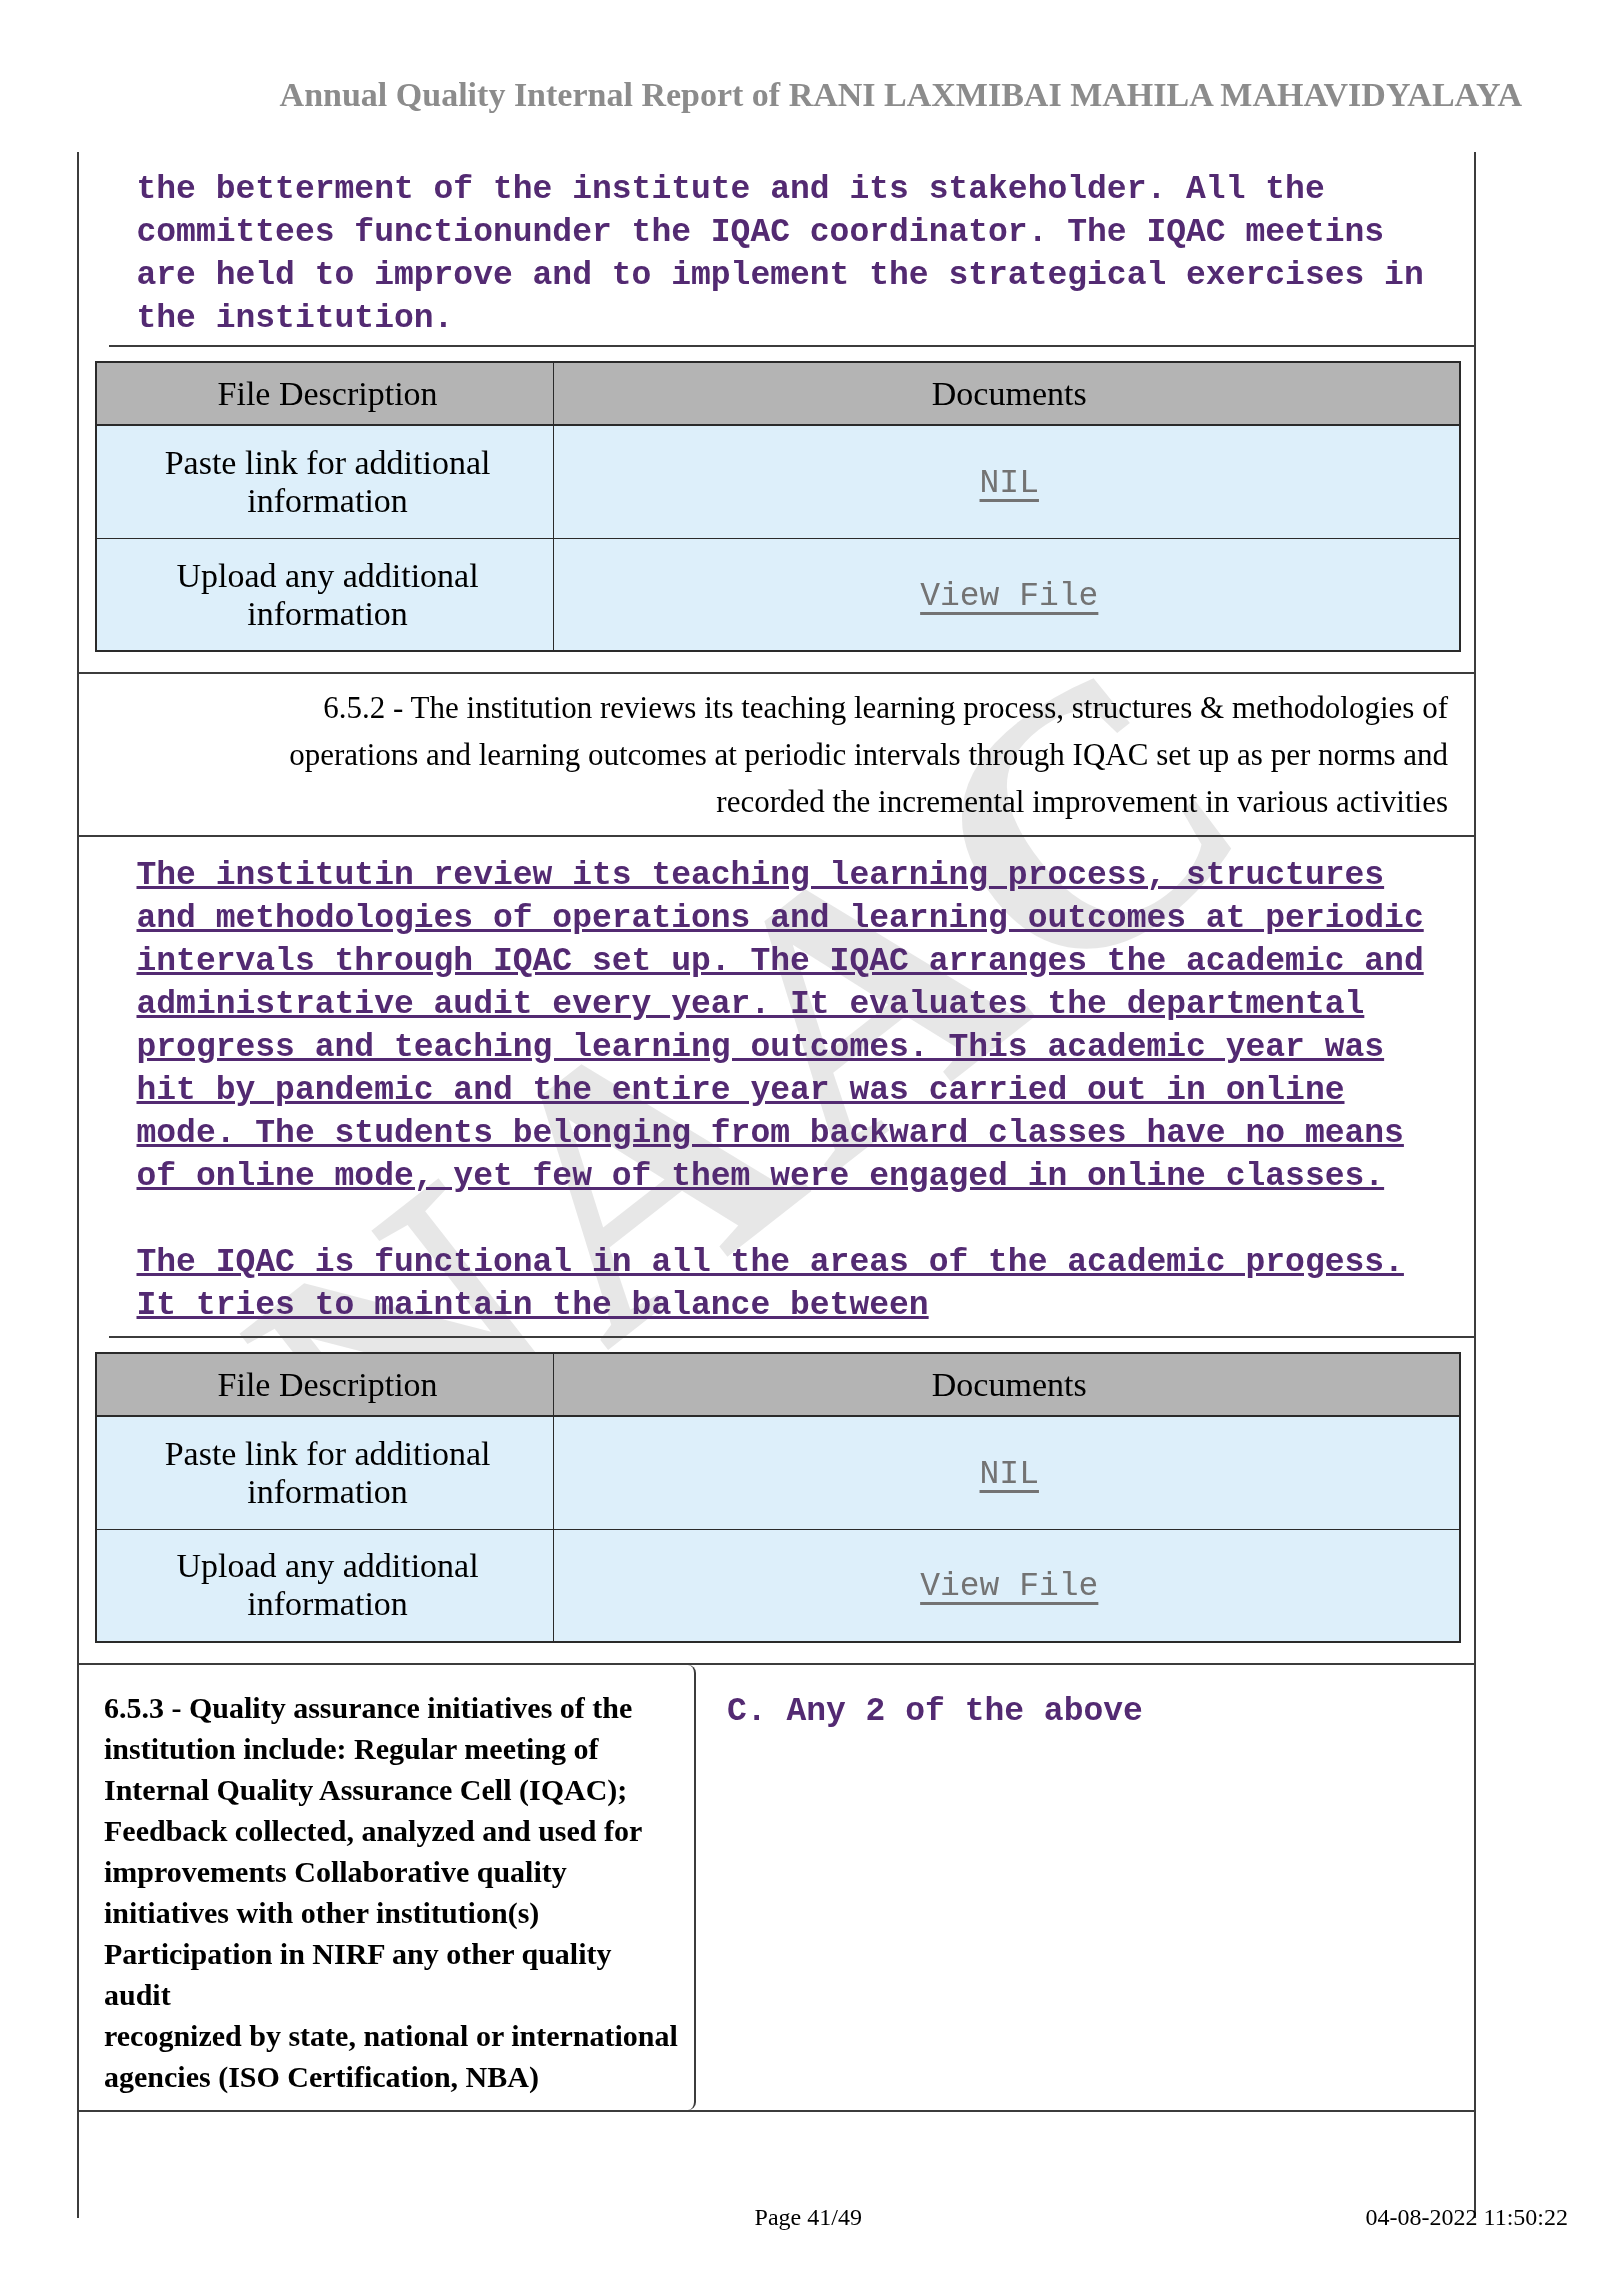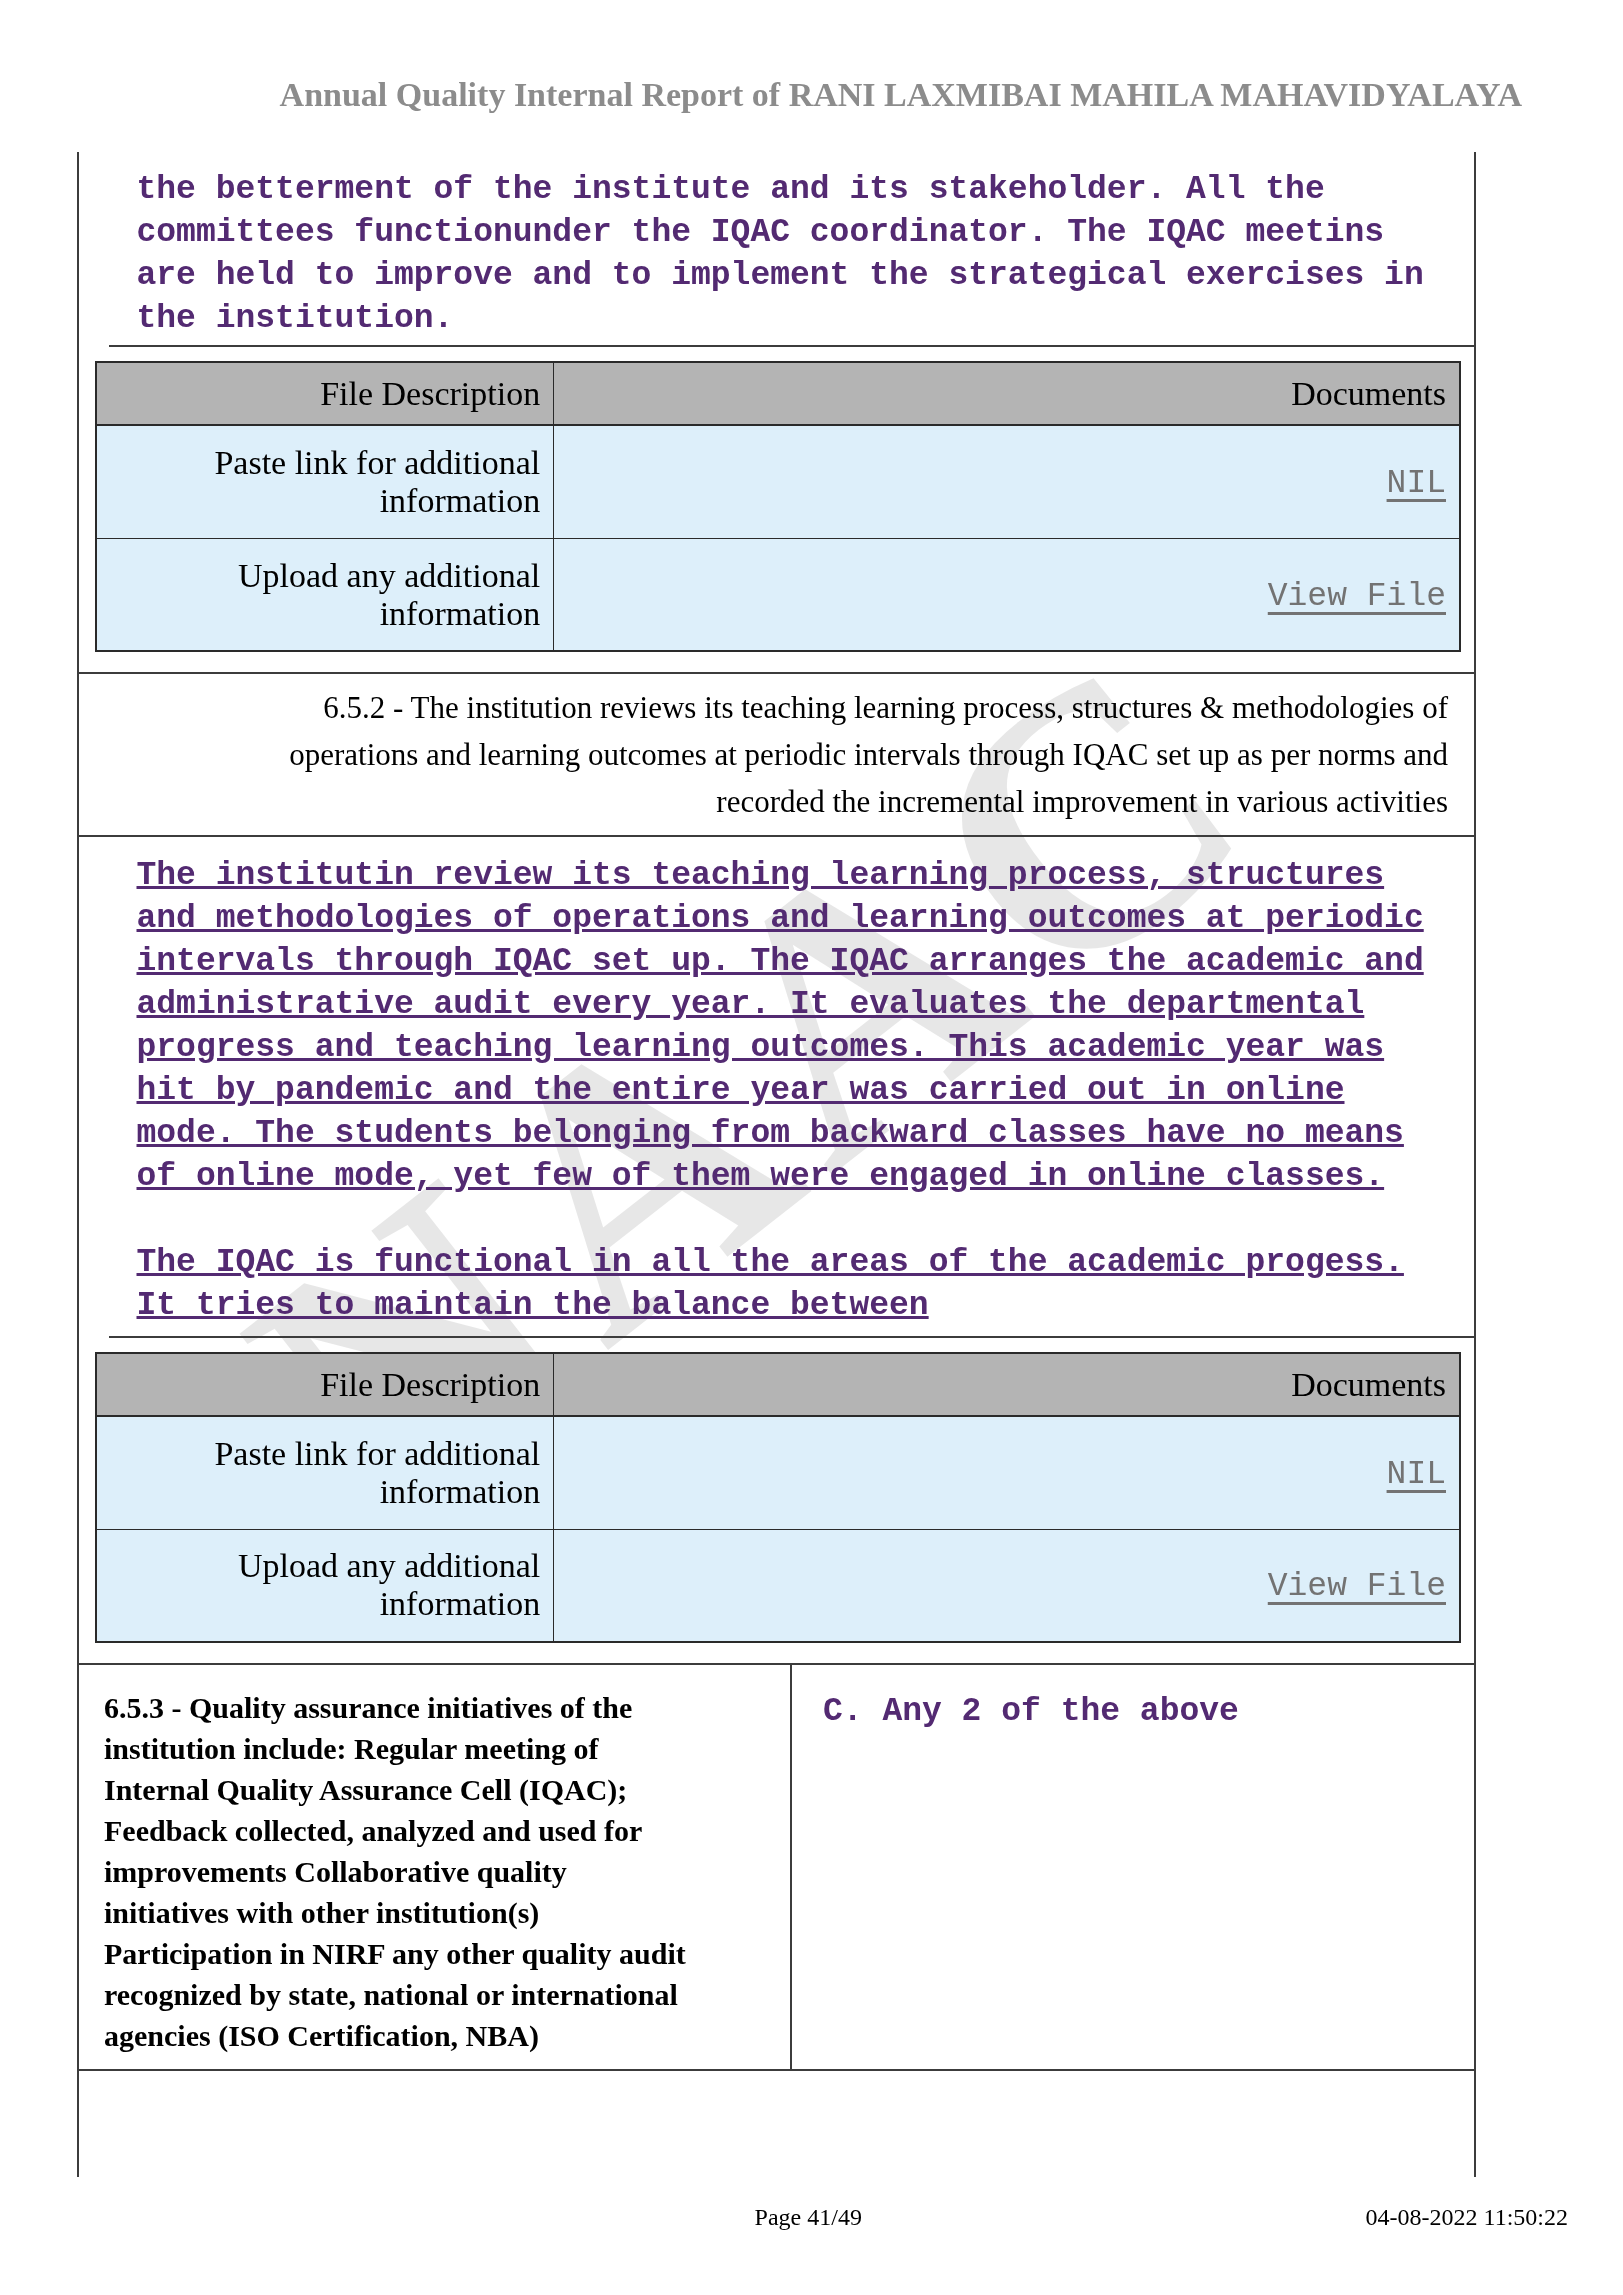--- a/index.html
+++ b/index.html
@@ -66,21 +66,21 @@
   }
   table.file-table{
     width:100%;
     border-collapse:collapse;
     border:2px solid #2a2a2a;
   }
   table.file-table th, table.file-table td{
     border:1.3px solid #2a2a2a;
     font-size:34px;
     font-weight:normal;
-    text-align:right;
+    text-align:center;
     vertical-align:middle;
     padding:6.5px 13px 6.5px 18.3px;
     box-sizing:border-box;
     margin-left:42px;
   }
   table.file-table thead tr{
     background:#b4b4b4;
     height:63px;
   }
   table.file-table thead th{border-bottom:2.6px solid #2a2a2a;}
@@ -105,28 +105,29 @@
     white-space:pre-line;
     text-align:right;
   }
   .split-row{
     display:flex;
     border-bottom:2px solid #3c3c3c;
     min-height:397px;
     align-items:stretch;
   }
   .q653{
-    width:713px;
+    width:617px;
     box-sizing:border-box;
     border-right:2px solid #3c3c3c;
     padding:22px 9.8px 13px 25px;
     font-weight:bold;
     font-size:30px;
     line-height:41px;
     white-space:pre-line;
+    border-radius:8px;
   }
   .a653{
     flex:1;
     padding:25px 13px 13px 31px;
   }
   .empty-row{height:106px;}
   .footer{
     position:absolute;
     top:2204px;left:0;right:0;
     height:46px;

